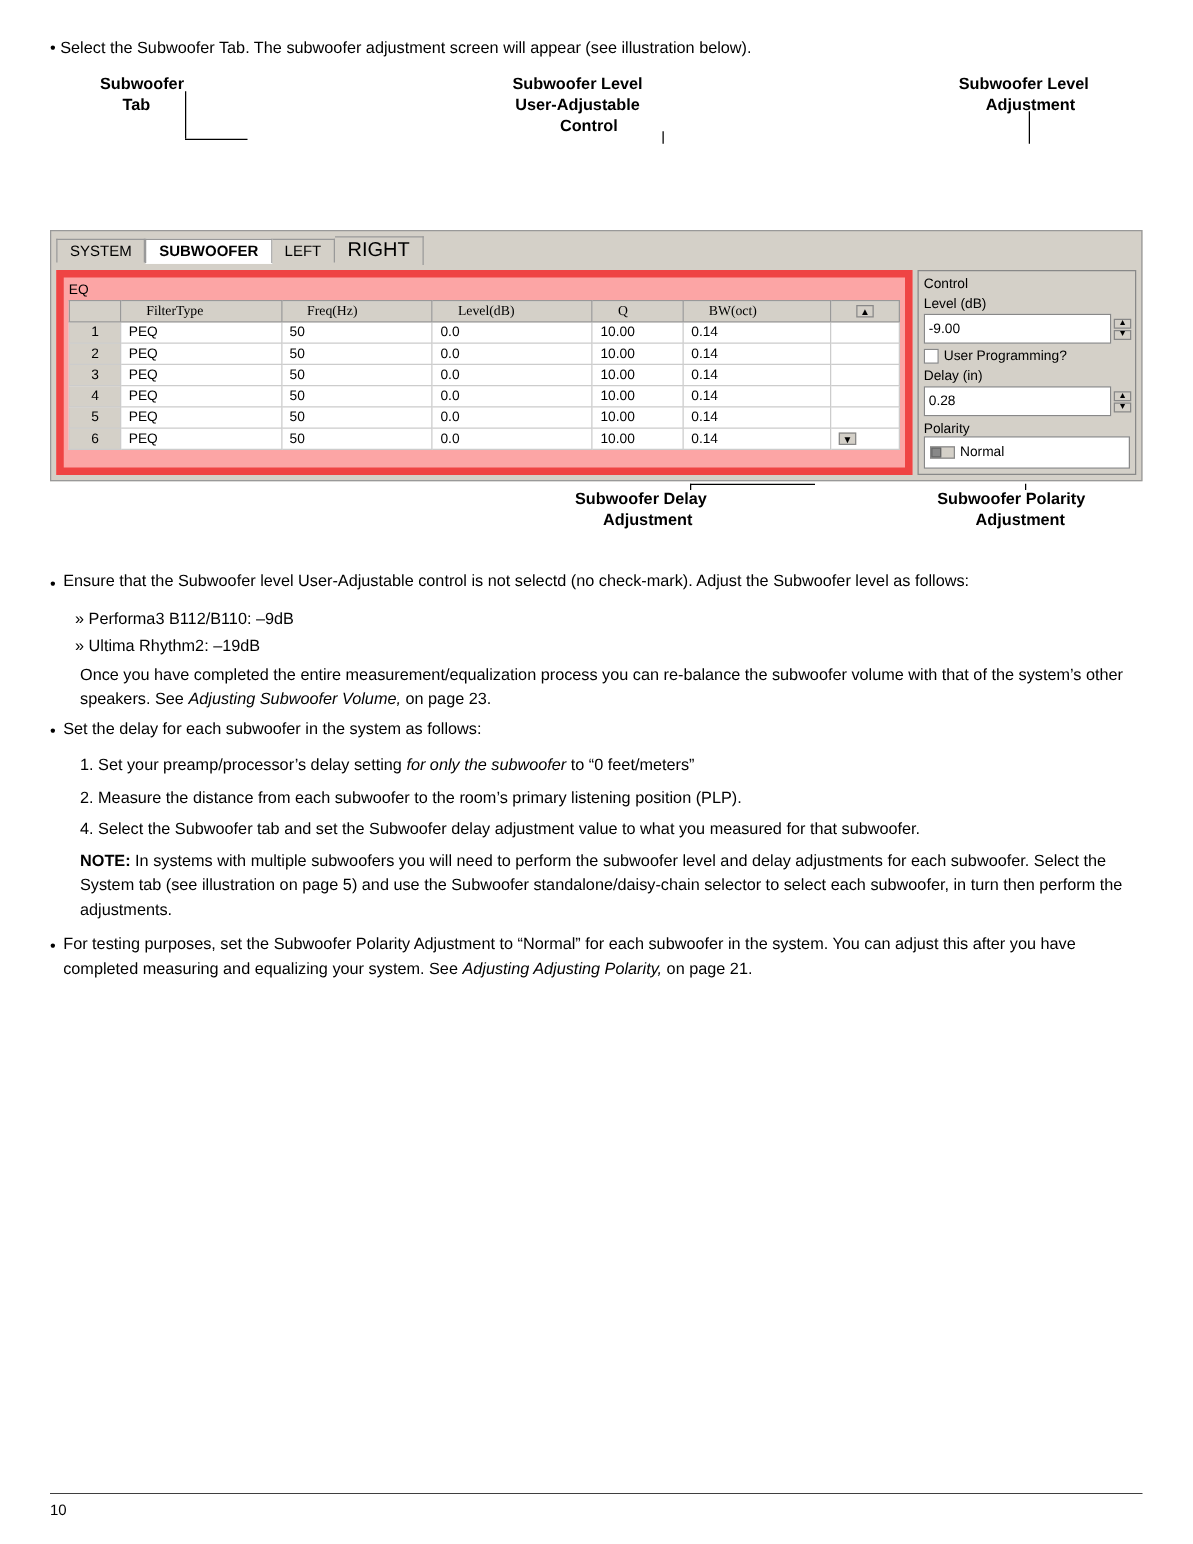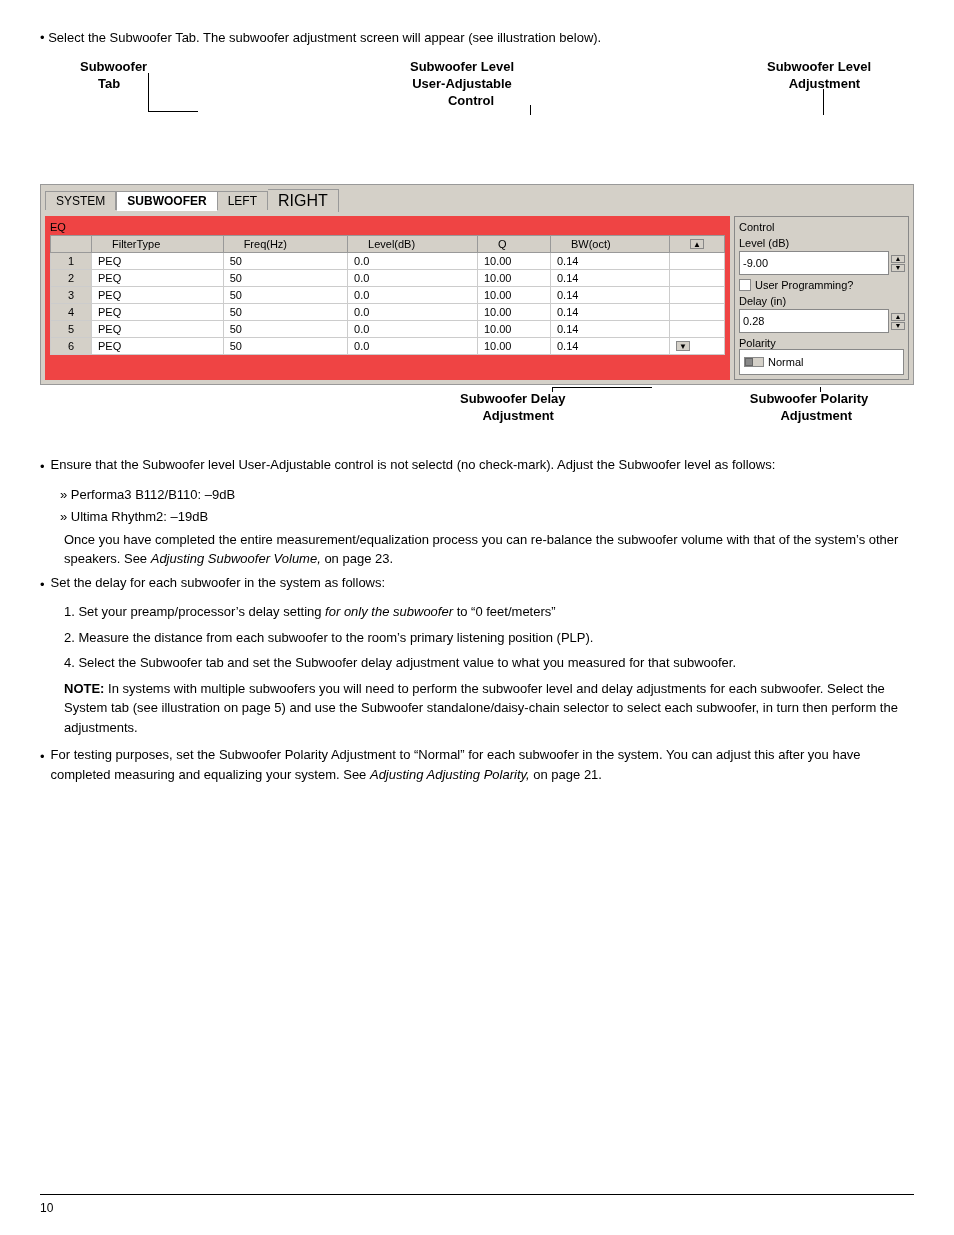--- a/index.html
+++ b/index.html
@@ -73,41 +73,42 @@
     }
 
     .main-content-row {
       display: flex;
       gap: 4px;
     }
 
     
     .eq-section {
       flex: 1;
-      border: 1px solid #ef4444;
+      border: 6px solid #ef4444;
       padding: 4px;
-      background: #ef4444;
+      background: #fca5a5;
       position: relative;
     }
     .eq-label {
       font-size: 11px;
       margin-bottom: 2px;
     }
     .eq-table {
       width: 100%;
       border-collapse: collapse;
       font-size: 11px;
       background: #fff;
     }
     .eq-table th {
       background: #d4d0c8;
       border: 1px solid #999;
       padding: 2px 20px;
       text-align: left;
       font-weight: normal;
+      font-family: Liberation Serif, serif;
     }
     .eq-table td {
       border: 1px solid #ccc;
       padding: 2px 6px;
       background: #fff;
     }
     .eq-table .row-num {
       background: #d4d0c8;
       text-align: center;
       width: 20px;

